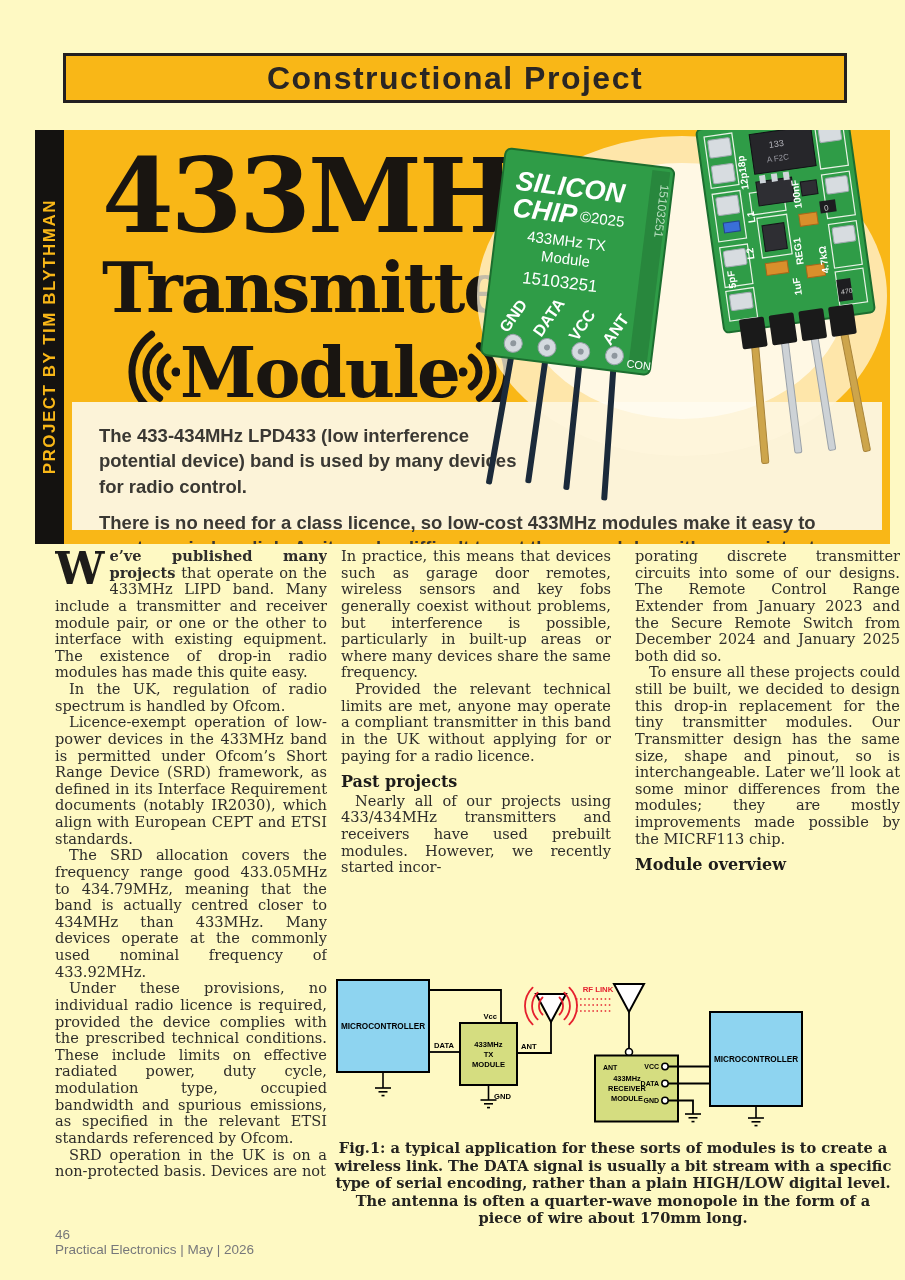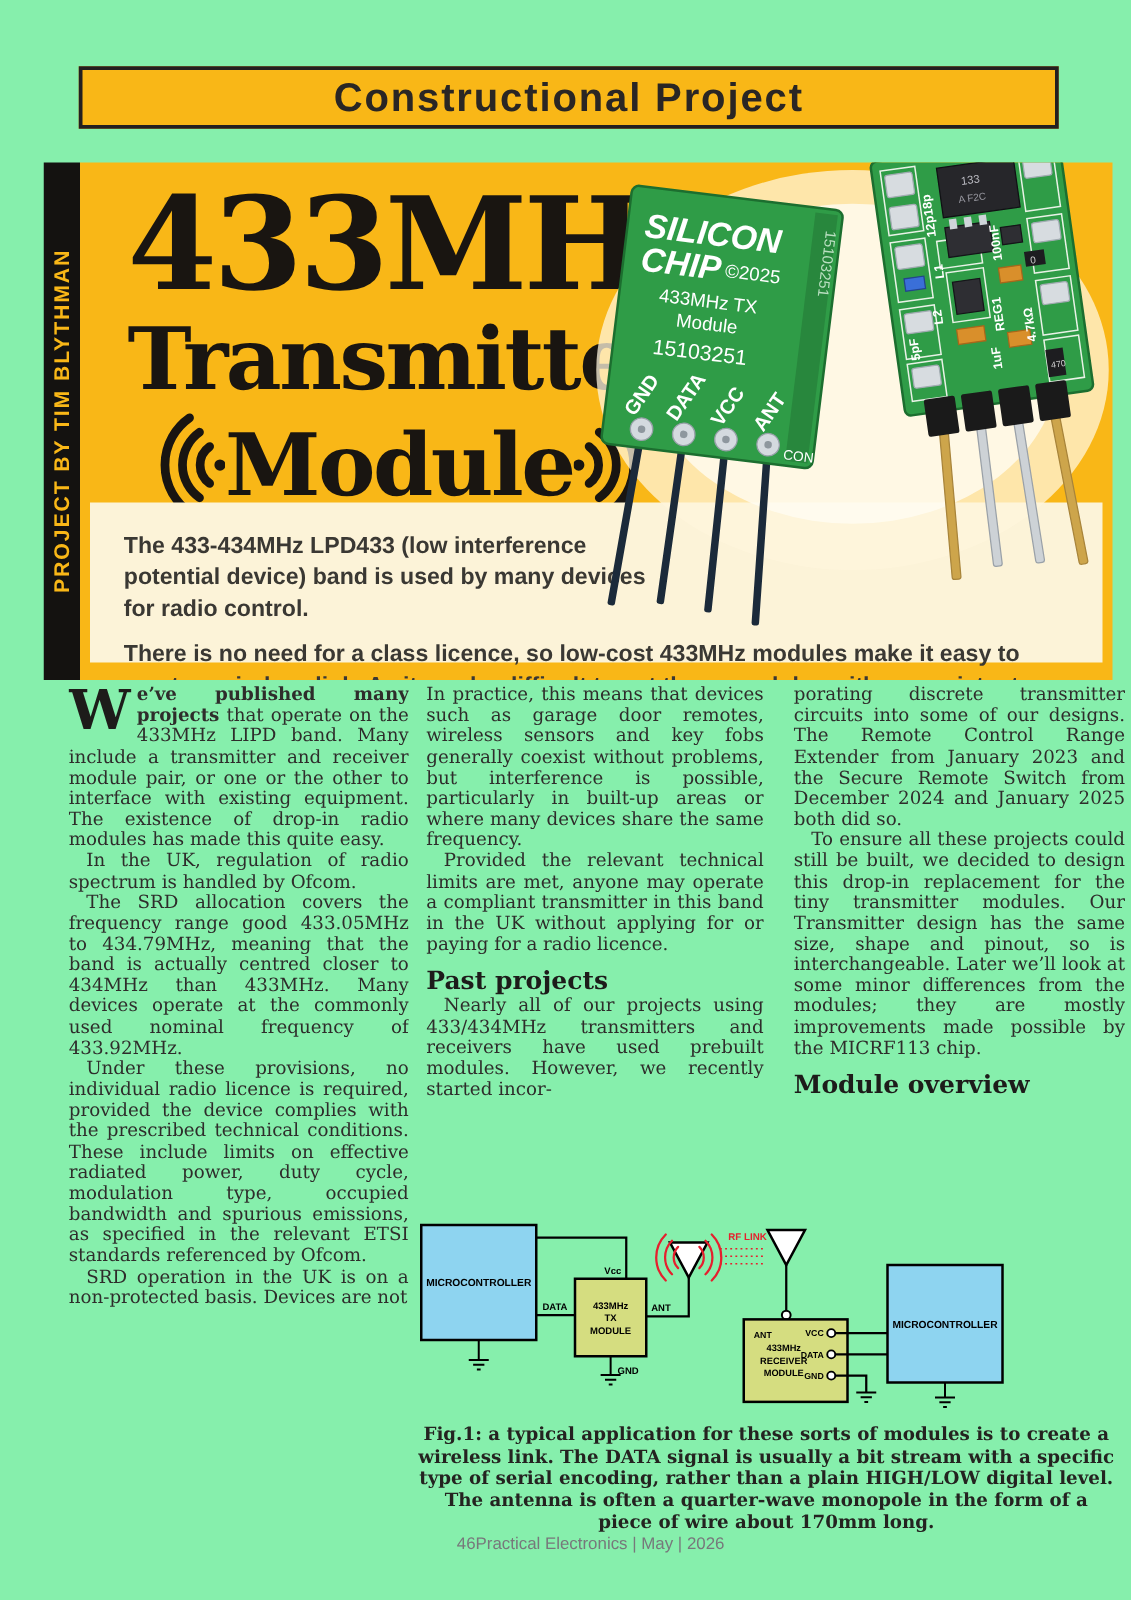--- a/index.html
+++ b/index.html
@@ -1,16 +1,16 @@
 <!DOCTYPE html>
 <html><head>
 <meta charset="utf-8">
 <style>
   html,body{margin:0;padding:0;background:#e9e9e9;}
-  .page{position:relative;width:905px;height:1280px;background:#86efac;margin:0 auto;overflow:hidden;
+  .page{position:relative;width:905px;height:1280px;background:#fef9c3;margin:0 auto;overflow:hidden;
         font-family:"Liberation Sans",sans-serif;}
 
   
   .banner{position:absolute;left:63px;top:53px;width:778px;height:44px;background:#F9B717;
           border:3px solid #231f20;display:flex;align-items:center;justify-content:center;}
   .banner span{font:bold 32px/1 "Liberation Sans",sans-serif;color:#2a2624;letter-spacing:1.5px;}
 
   
   .hero{position:absolute;left:35px;top:130px;width:855px;height:414px;}
   .project-bar{position:absolute;left:0;top:0;width:29px;height:414px;background:#141210;
@@ -28,33 +28,33 @@
              padding:10px 16px 0 16px;z-index:2;}
   .intro-box p{margin:11px;font:bold 18.5px/1.37 "Liberation Sans",sans-serif;color:#3a3833;}
   .intro-box .p1{width:56%;}
 
   
   .article{position:absolute;left:55px;top:548px;width:835px;height:678px;
            font-family:"DejaVu Serif",serif;color:#2e2d2b;}
   .col{position:absolute;top:0;overflow:hidden;}
   .col p{margin:0;font-size:14.6px;line-height:1.14;text-align:justify;}
   .col p+p, .col h3+p{text-indent:14px;}
-  .col h3{margin:9px 0 2px 0;font-size:20px;line-height:1.1;color:#1d1c1a;}
+  .col h3{margin:9px 0 2px 0;font-size:16px;line-height:1.1;color:#1d1c1a;}
   .col1{left:0;width:272px;height:678px;}
   .col2{left:286px;width:270px;height:430px;}
   .col3{left:580px;width:265px;height:430px;}
   .dropcap{float:left;font:bold 44px/0.8 "DejaVu Serif",serif;margin:3px 5px 0 0;color:#1d1c1a;}
 
   
   .figure{position:absolute;left:278px;top:430px;width:560px;}
   .figcaption{margin-top:5px;font:bold 14.6px/1.2 "DejaVu Serif",serif;color:#242320;text-align:center;}
 
   
   .footer{position:absolute;left:55px;top:1227px;width:835px;display:flex;justify-content:center;
-          font:13.5px "Liberation Sans",sans-serif;color:#77787b;}
+          font:13.5px "Liberation Sans",sans-serif;color:#77787b;flex-direction:column;}
 
   svg text{font-family:"Liberation Sans",sans-serif;}
 </style>
 </head>
 <body>
 
 <div class="page">
 
   <div class="banner">
     <span>Constructional Project</span>
@@ -202,20 +202,21 @@
         <p class="p2">There is no need for a class licence, so low-cost 433MHz modules make it easy to create a wireless link. As it can be difficult to get these modules with a consistent interface and good performance, we have created our own version, which is a direct replacement for commercial equivalents.</p>
       </div>
     </div>
   </div>
 
   <div class="article">
 
     <div class="col col1">
       <p><span class="dropcap">W</span><b>e’ve published many projects</b><span> that operate on the 433MHz LIPD band. Many include a transmitter and receiver module pair, or one or the other to interface with existing equipment. The existence of drop-in radio modules has made this quite easy.</span></p>
       <p>In the UK, regulation of radio spectrum is handled by Ofcom.</p>
+      <p>Licence-exempt operation of low-power devices in the 433MHz band is permitted under Ofcom’s Short Range Device (SRD) framework, as defined in its Interface Requirement documents (notably IR2030), which align with European CEPT and ETSI standards.</p>
       <p>The SRD allocation covers the frequency range good 433.05MHz to 434.79MHz, meaning that the band is actually centred closer to 434MHz than 433MHz. Many devices operate at the commonly used nominal frequency of 433.92MHz.</p>
       <p>Under these provisions, no individual radio licence is required, provided the device complies with the prescribed technical conditions. These include limits on effective radiated power, duty cycle, modulation type, occupied bandwidth and spurious emissions, as specified in the relevant ETSI standards referenced by Ofcom.</p>
       <p>SRD operation in the UK is on a non-protected basis. Devices are not</p>
     </div>
 
     <div class="col col2">
       <p>In practice, this means that devices such as garage door remotes, wireless sensors and key fobs generally coexist without problems, but interference is possible, particularly in built-up areas or where many devices share the same frequency.</p>
       <p>Provided the relevant technical limits are met, anyone may operate a compliant transmitter in this band in the UK without applying for or paying for a radio licence.</p>
       <h3>Past projects</h3>
       <p>Nearly all of our projects using 433/434MHz transmitters and receivers have used prebuilt modules. However, we recently started incor-</p>

